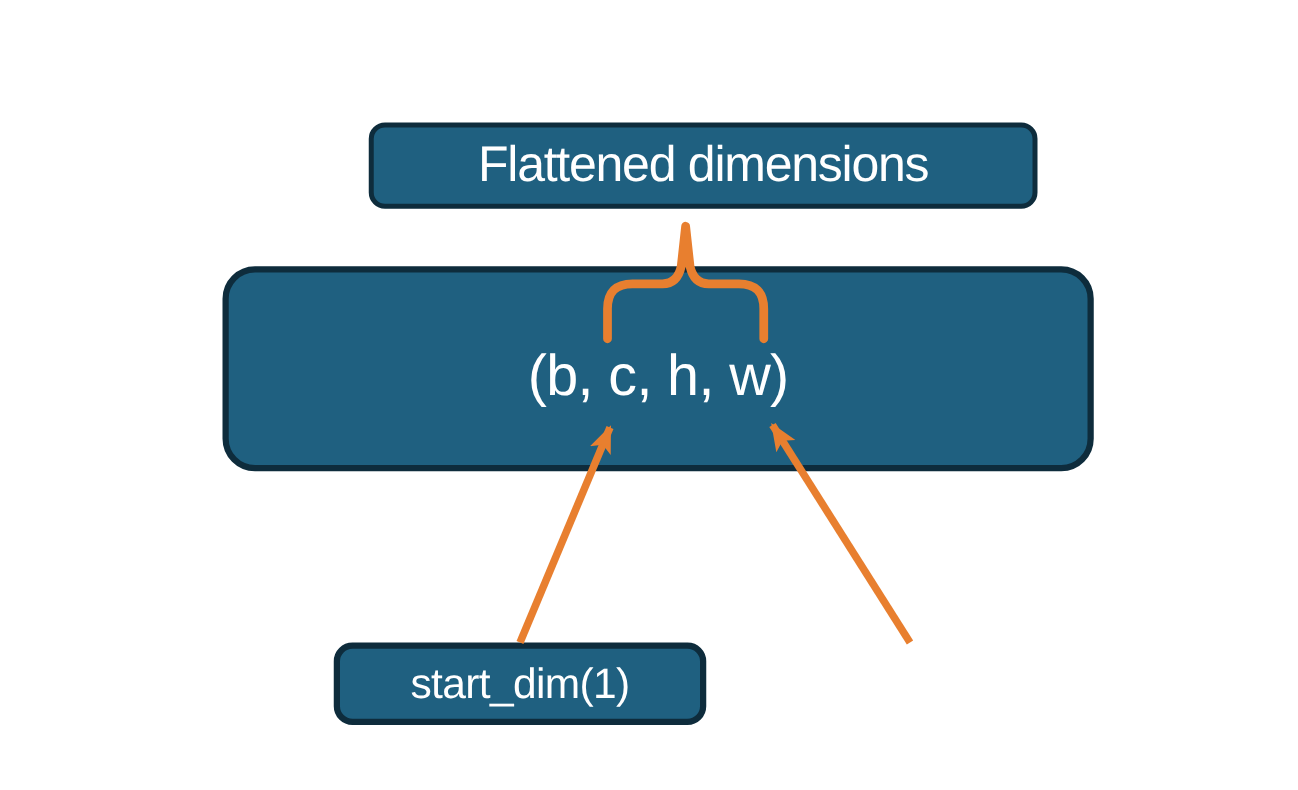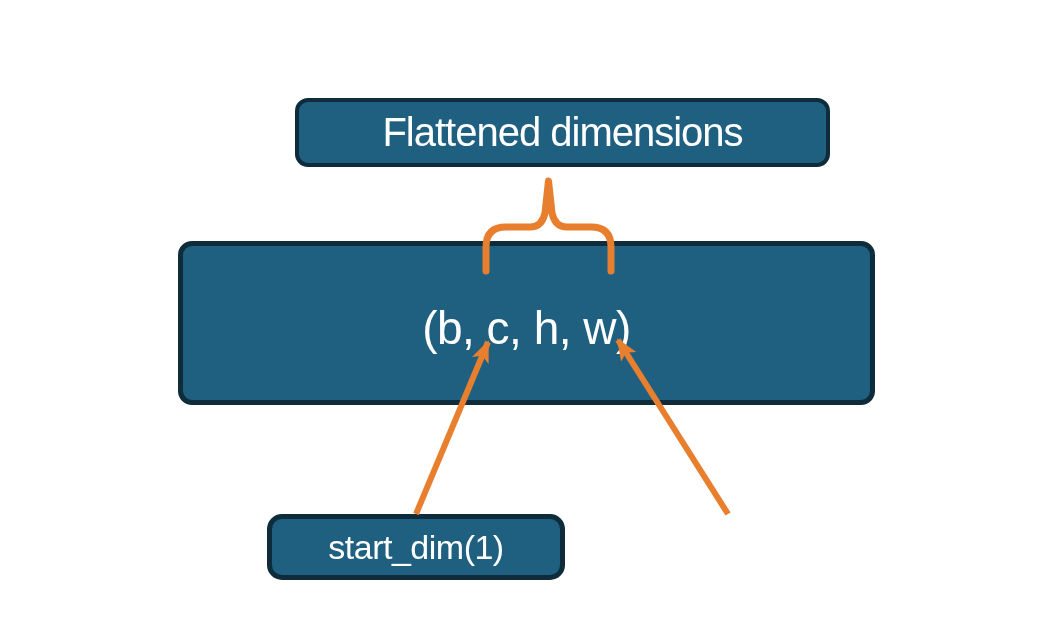--- a/index.html
+++ b/index.html
@@ -32,24 +32,23 @@
     left: 295px; top: 98px;
     width: 535px; height: 69px;
     border-radius: 13px;
     font-size: 40px;
     letter-spacing: -1px;
   }
   .node-tensor {
     left: 178px; top: 213px;
     width: 697px; height: 164px;
     border-width: 5px;
-    border-radius: 14px;
+    border-radius: 26px;
     font-size: 46px;
     letter-spacing: -0.5px;
-    margin-top: 28px;
   }
   .node-tensor .label { margin-top: 10px; }
   .node-start {
     left: 267px; top: 514px;
     width: 298px; height: 66px;
     border-width: 5px;
     border-radius: 15px;
     font-size: 34px;
     letter-spacing: -0.5px;
   }

